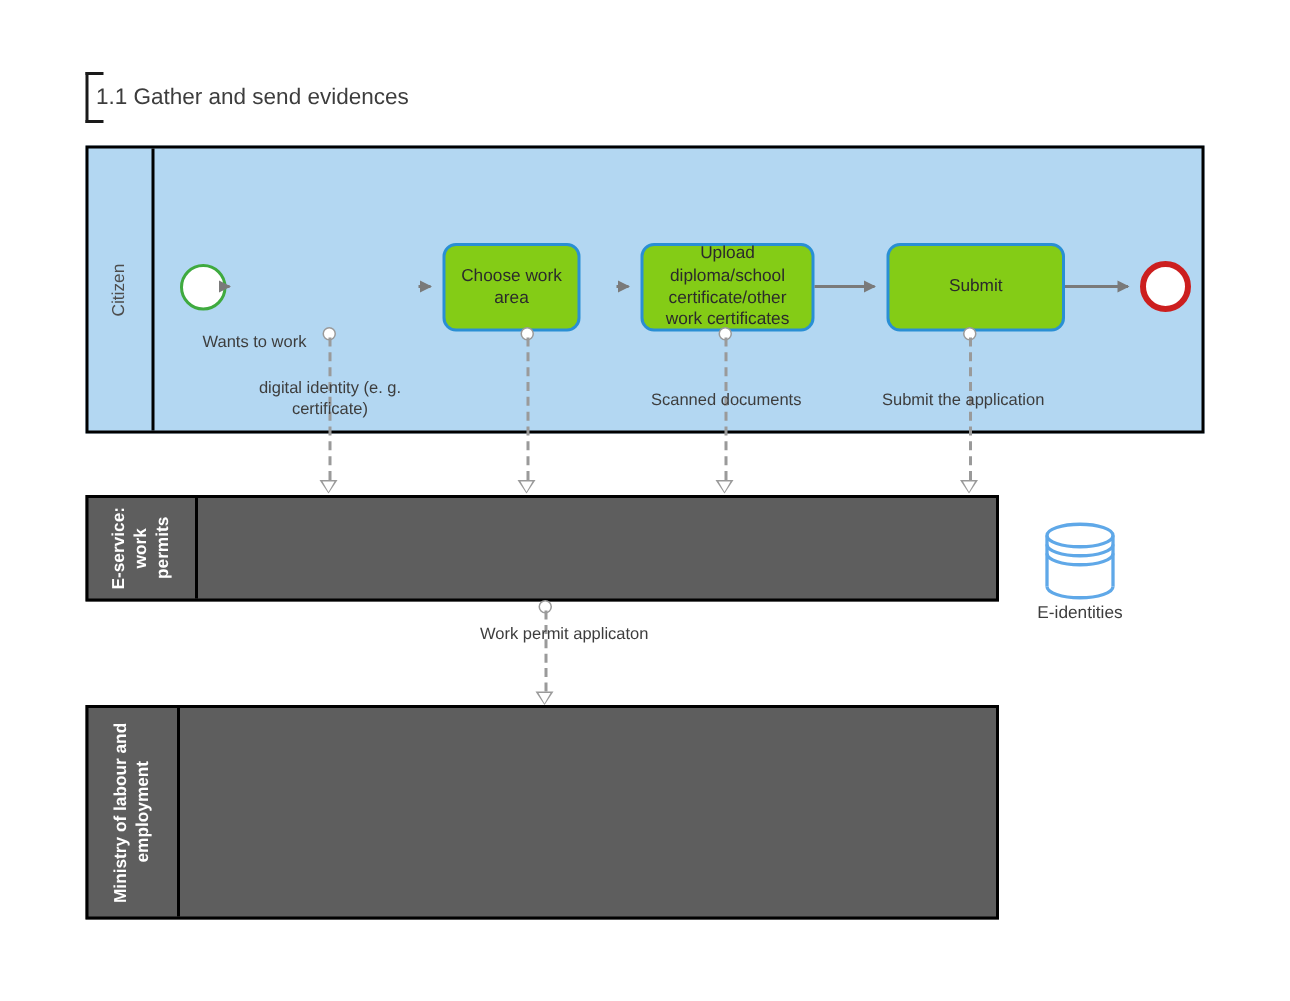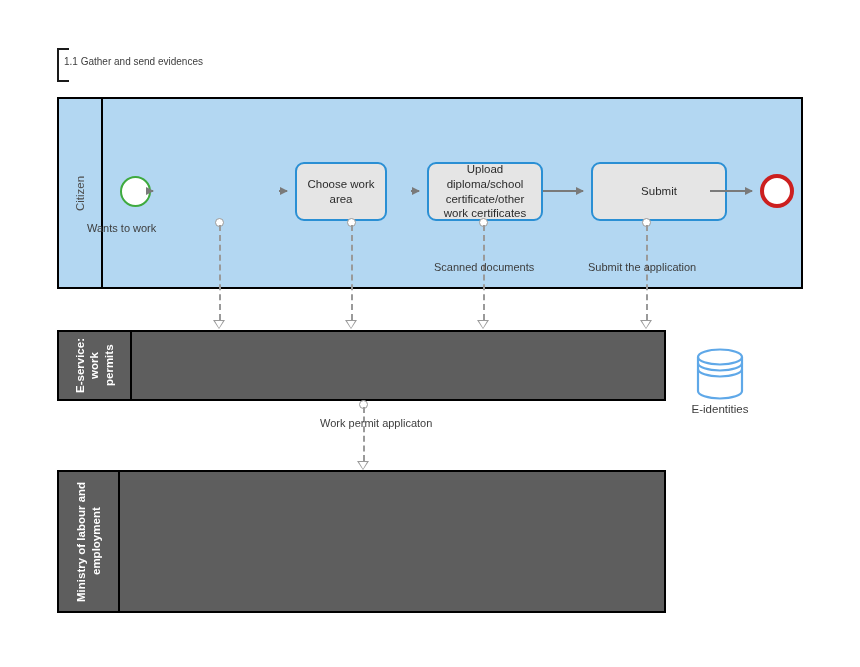--- a/index.html
+++ b/index.html
@@ -23,21 +23,21 @@
     top: 48px;
     width: 10px;
     height: 30px;
     border-left: 2px solid #1a1a1a;
     border-top: 2px solid #1a1a1a;
     border-bottom: 2px solid #1a1a1a;
   }
   .title-text {
     left: 64px;
     top: 56px;
-    font-size: 10px;
+    font-size: 15px;
     color: #3d3d3d;
     white-space: nowrap;
   }
 
   
   .pool {
     box-sizing: border-box;
     border: 2px solid #000000;
   }
   .pool-citizen {
@@ -103,38 +103,38 @@
     left: 760px;
     top: 174px;
     width: 34px;
     height: 34px;
     border: 4px solid #cc1f1f;
   }
 
   
   .task {
     box-sizing: border-box;
-    background: #e5e5e5;
+    background: #84cc16;
     border: 2px solid #2a8fd4;
     border-radius: 9px;
     display: flex;
     align-items: center;
     justify-content: center;
     text-align: center;
     font-size: 11.5px;
     color: #2b2b2b;
     line-height: 1.3;
     padding: 2px 5px;
     top: 162px;
     height: 59px;
   }
   .task-1 { left: 160px; width: 119px; }
   .task-2 { left: 295px; width: 92px; }
   .task-3 { left: 427px; width: 116px; }
-  .task-4 { left: 591px; width: 136px; text-align: right; }
+  .task-4 { left: 591px; width: 119px; text-align: right; }
 
   
   .seq {
     height: 2px;
     background: #7a7a7a;
     top: 190px;
   }
   .seq::after {
     content: "";
     position: absolute;
@@ -222,37 +222,38 @@
     <div class="pool-sep" style="left:71px;"></div>
     <div class="pool-label dark" style="width:71px;">E-service: work permits</div>
   </div>
 
   <div class="abs pool pool-ministry">
     <div class="pool-sep" style="left:59px;"></div>
     <div class="pool-label dark" style="width:59px;">Ministry of labour and employment</div>
   </div>
 
   <div class="abs event event-start"></div>
-  <div class="abs flabel nowrap" style="left:87px; top:221px;">Wants to work</div>
+  <div class="abs flabel nowrap" style="left:101px; top:221px;padding-left:34px;">Wants to work</div>
 
   <div class="abs task task-2">Choose work area</div>
   <div class="abs task task-3">Upload diploma/school certificate/other work certificates</div>
   <div class="abs task task-4">Submit</div>
 
   <div class="abs event event-end"></div>
 
   <div class="abs seq seq-1"></div>
   <div class="abs seq seq-2"></div>
   <div class="abs seq seq-3"></div>
   <div class="abs seq seq-4"></div>
   <div class="abs seq seq-5"></div>
 
   <div class="abs dassoc-dot" style="left:219px; top:218px;"></div>
   <div class="abs dassoc" style="left:219px; top:225px; height:95px;"></div>
   <div class="abs dassoc-head" style="left:219px; top:320px;"></div>
+  <div class="abs flabel" style="left:160px; top:252px; width:120px;">digital identity (e. g. certificate)</div>
 
   <div class="abs dassoc-dot" style="left:351px; top:218px;"></div>
   <div class="abs dassoc" style="left:351px; top:225px; height:95px;"></div>
   <div class="abs dassoc-head" style="left:351px; top:320px;"></div>
 
   <div class="abs dassoc-dot" style="left:483px; top:218px;"></div>
   <div class="abs dassoc" style="left:483px; top:225px; height:95px;"></div>
   <div class="abs dassoc-head" style="left:483px; top:320px;"></div>
   <div class="abs flabel nowrap" style="left:434px; top:260px;">Scanned documents</div>
 

